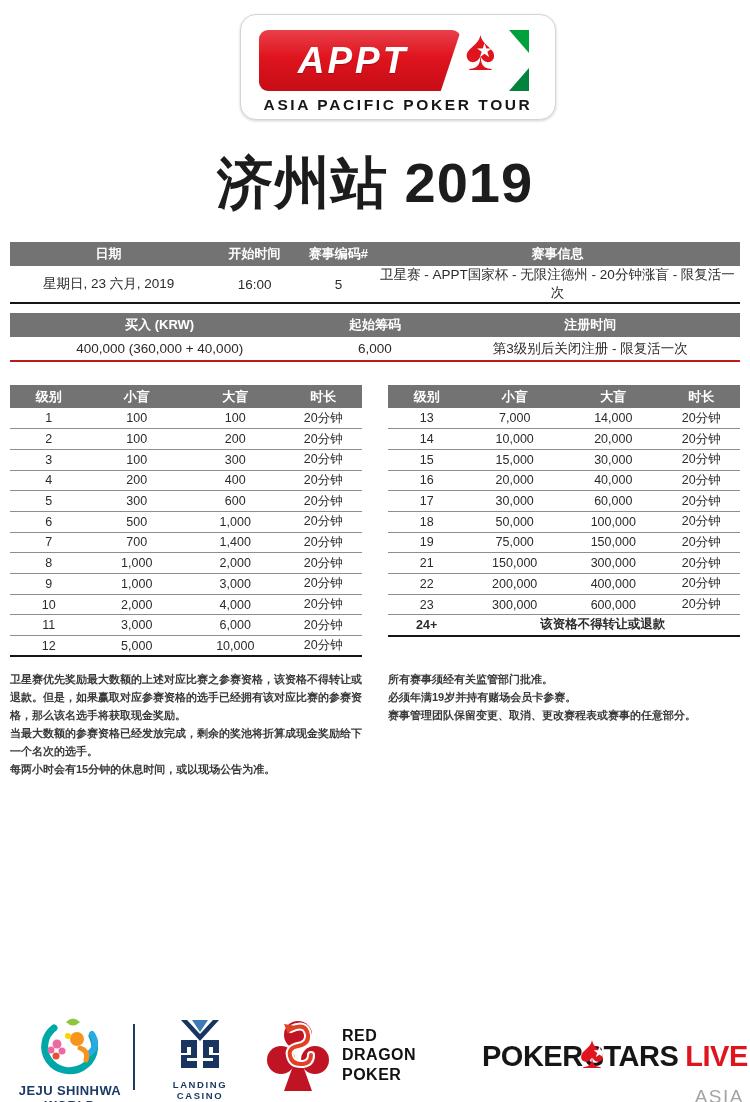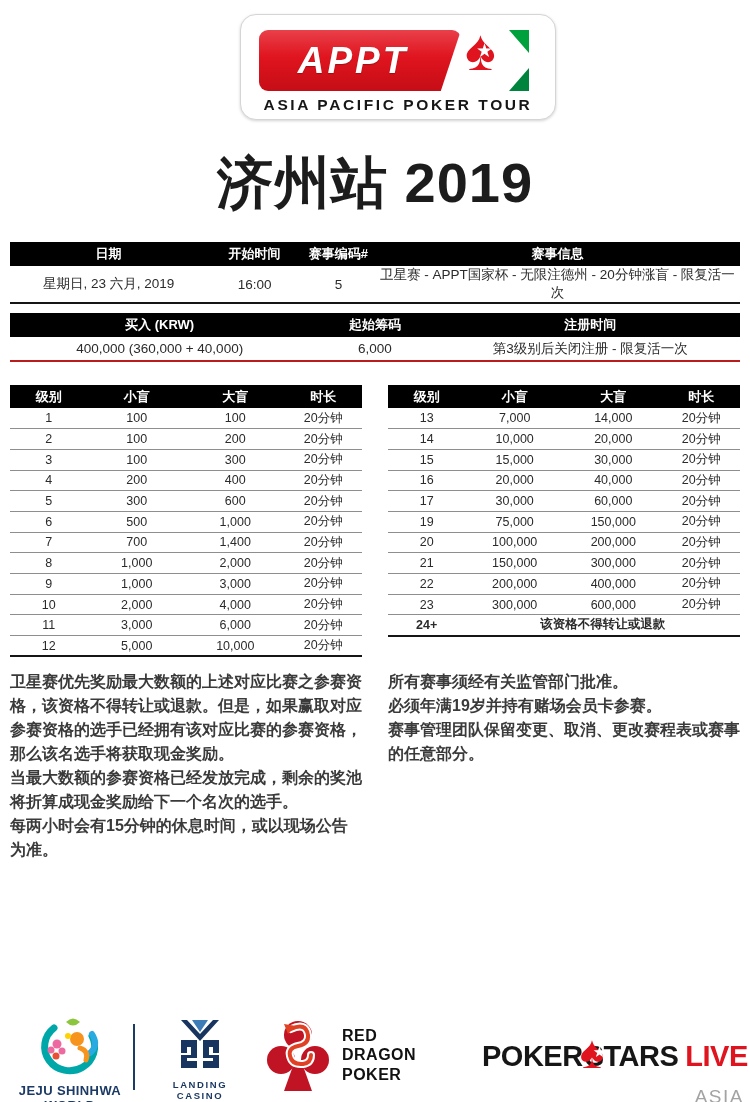--- a/index.html
+++ b/index.html
@@ -26,41 +26,41 @@
     background:#00833d; clip-path:polygon(100% 0, 100% 100%, 0 100%); }
   .logo-tagline { position:absolute; left:0; right:0; top:81px; text-align:center;
     font-size:15.5px; font-weight:bold; letter-spacing:2.6px; color:#161616; }
 
   
   .page-title { position:absolute; top:146px; left:0; width:100%; text-align:center;
     font-size:56px; font-weight:600; letter-spacing:1px; color:#1c1c1c; }
 
   
   table { border-collapse:collapse; table-layout:fixed; width:100%; }
-  thead th { background:#000000; color:#fff; font-weight:bold; font-size:13px;
+  thead th { background:#737373; color:#fff; font-weight:bold; font-size:13px;
     height:24px; text-align:center; vertical-align:middle; }
   tbody td, tfoot td { text-align:center; vertical-align:middle; color:#2b2b2b; }
 
   .event-table { position:absolute; top:242px; left:10px; width:730px; border-bottom:2px solid #151515; }
   .event-table tbody td { height:24px; font-size:13.5px; }
   .buyin-table { position:absolute; top:313px; left:10px; width:730px; border-bottom:2px solid #b91c1c; }
   .buyin-table tbody td { height:24px; font-size:13.5px; }
 
   .blinds-wrap { position:absolute; top:385px; left:10px; width:730px;
     display:flex; justify-content:space-between; }
   .blind-table { width:352px; border-bottom:2px solid #151515; align-self:flex-start; }
   .blind-table thead th { height:23px; }
   .blind-table tbody td, .blind-table tfoot td { height:20.7px; font-size:12.5px; }
   .blind-table tbody tr + tr td { border-top:1px solid #8e8e8e; }
   .blind-table tfoot td { border-top:1px solid #8e8e8e; font-weight:600; color:#2b2b2b; }
 
   
   .notes { position:absolute; top:670px; left:10px; width:730px;
     display:flex; justify-content:space-between; }
-  .notes-col { width:352px; font-size:16px; line-height:24px; font-weight:600; color:#3a3a3a; }
+  .notes-col { width:352px; font-size:11px; line-height:18px; font-weight:600; color:#3a3a3a; }
   .notes-col p { margin:0; }
 
   
   .sponsors { position:absolute; top:1012px; left:0; width:750px; height:90px; }
   .jeju { position:absolute; left:10px; top:2px; width:120px; text-align:center; }
   .jeju .label { margin-top:3px; font-size:13px; font-weight:bold; color:#1c3a66; letter-spacing:.4px; }
   .sp-divider { position:absolute; left:133px; top:12px; width:2px; height:66px; background:#1c3a66; }
   .landing { position:absolute; left:148px; top:6px; width:104px; text-align:center; }
   .landing .label { margin-top:5px; font-size:9.5px; font-weight:bold; color:#17355f; letter-spacing:1.6px; }
   .reddragon { position:absolute; left:264px; top:6px; display:flex; align-items:center; }
@@ -274,29 +274,29 @@
             <td>40,000</td>
             <td>20分钟</td>
           </tr>
           <tr>
             <td>17</td>
             <td>30,000</td>
             <td>60,000</td>
             <td>20分钟</td>
           </tr>
           <tr>
+            <td>18</td>
+            <td>50,000</td>
+            <td>100,000</td>
+            <td>20分钟</td>
+          </tr>
+          <tr>
             <td>19</td>
             <td>75,000</td>
             <td>150,000</td>
-            <td>20分钟</td>
-          </tr>
-          <tr>
-            <td>20</td>
-            <td>100,000</td>
-            <td>200,000</td>
             <td>20分钟</td>
           </tr>
           <tr>
             <td>21</td>
             <td>150,000</td>
             <td>300,000</td>
             <td>20分钟</td>
           </tr>
           <tr>
             <td>22</td>

